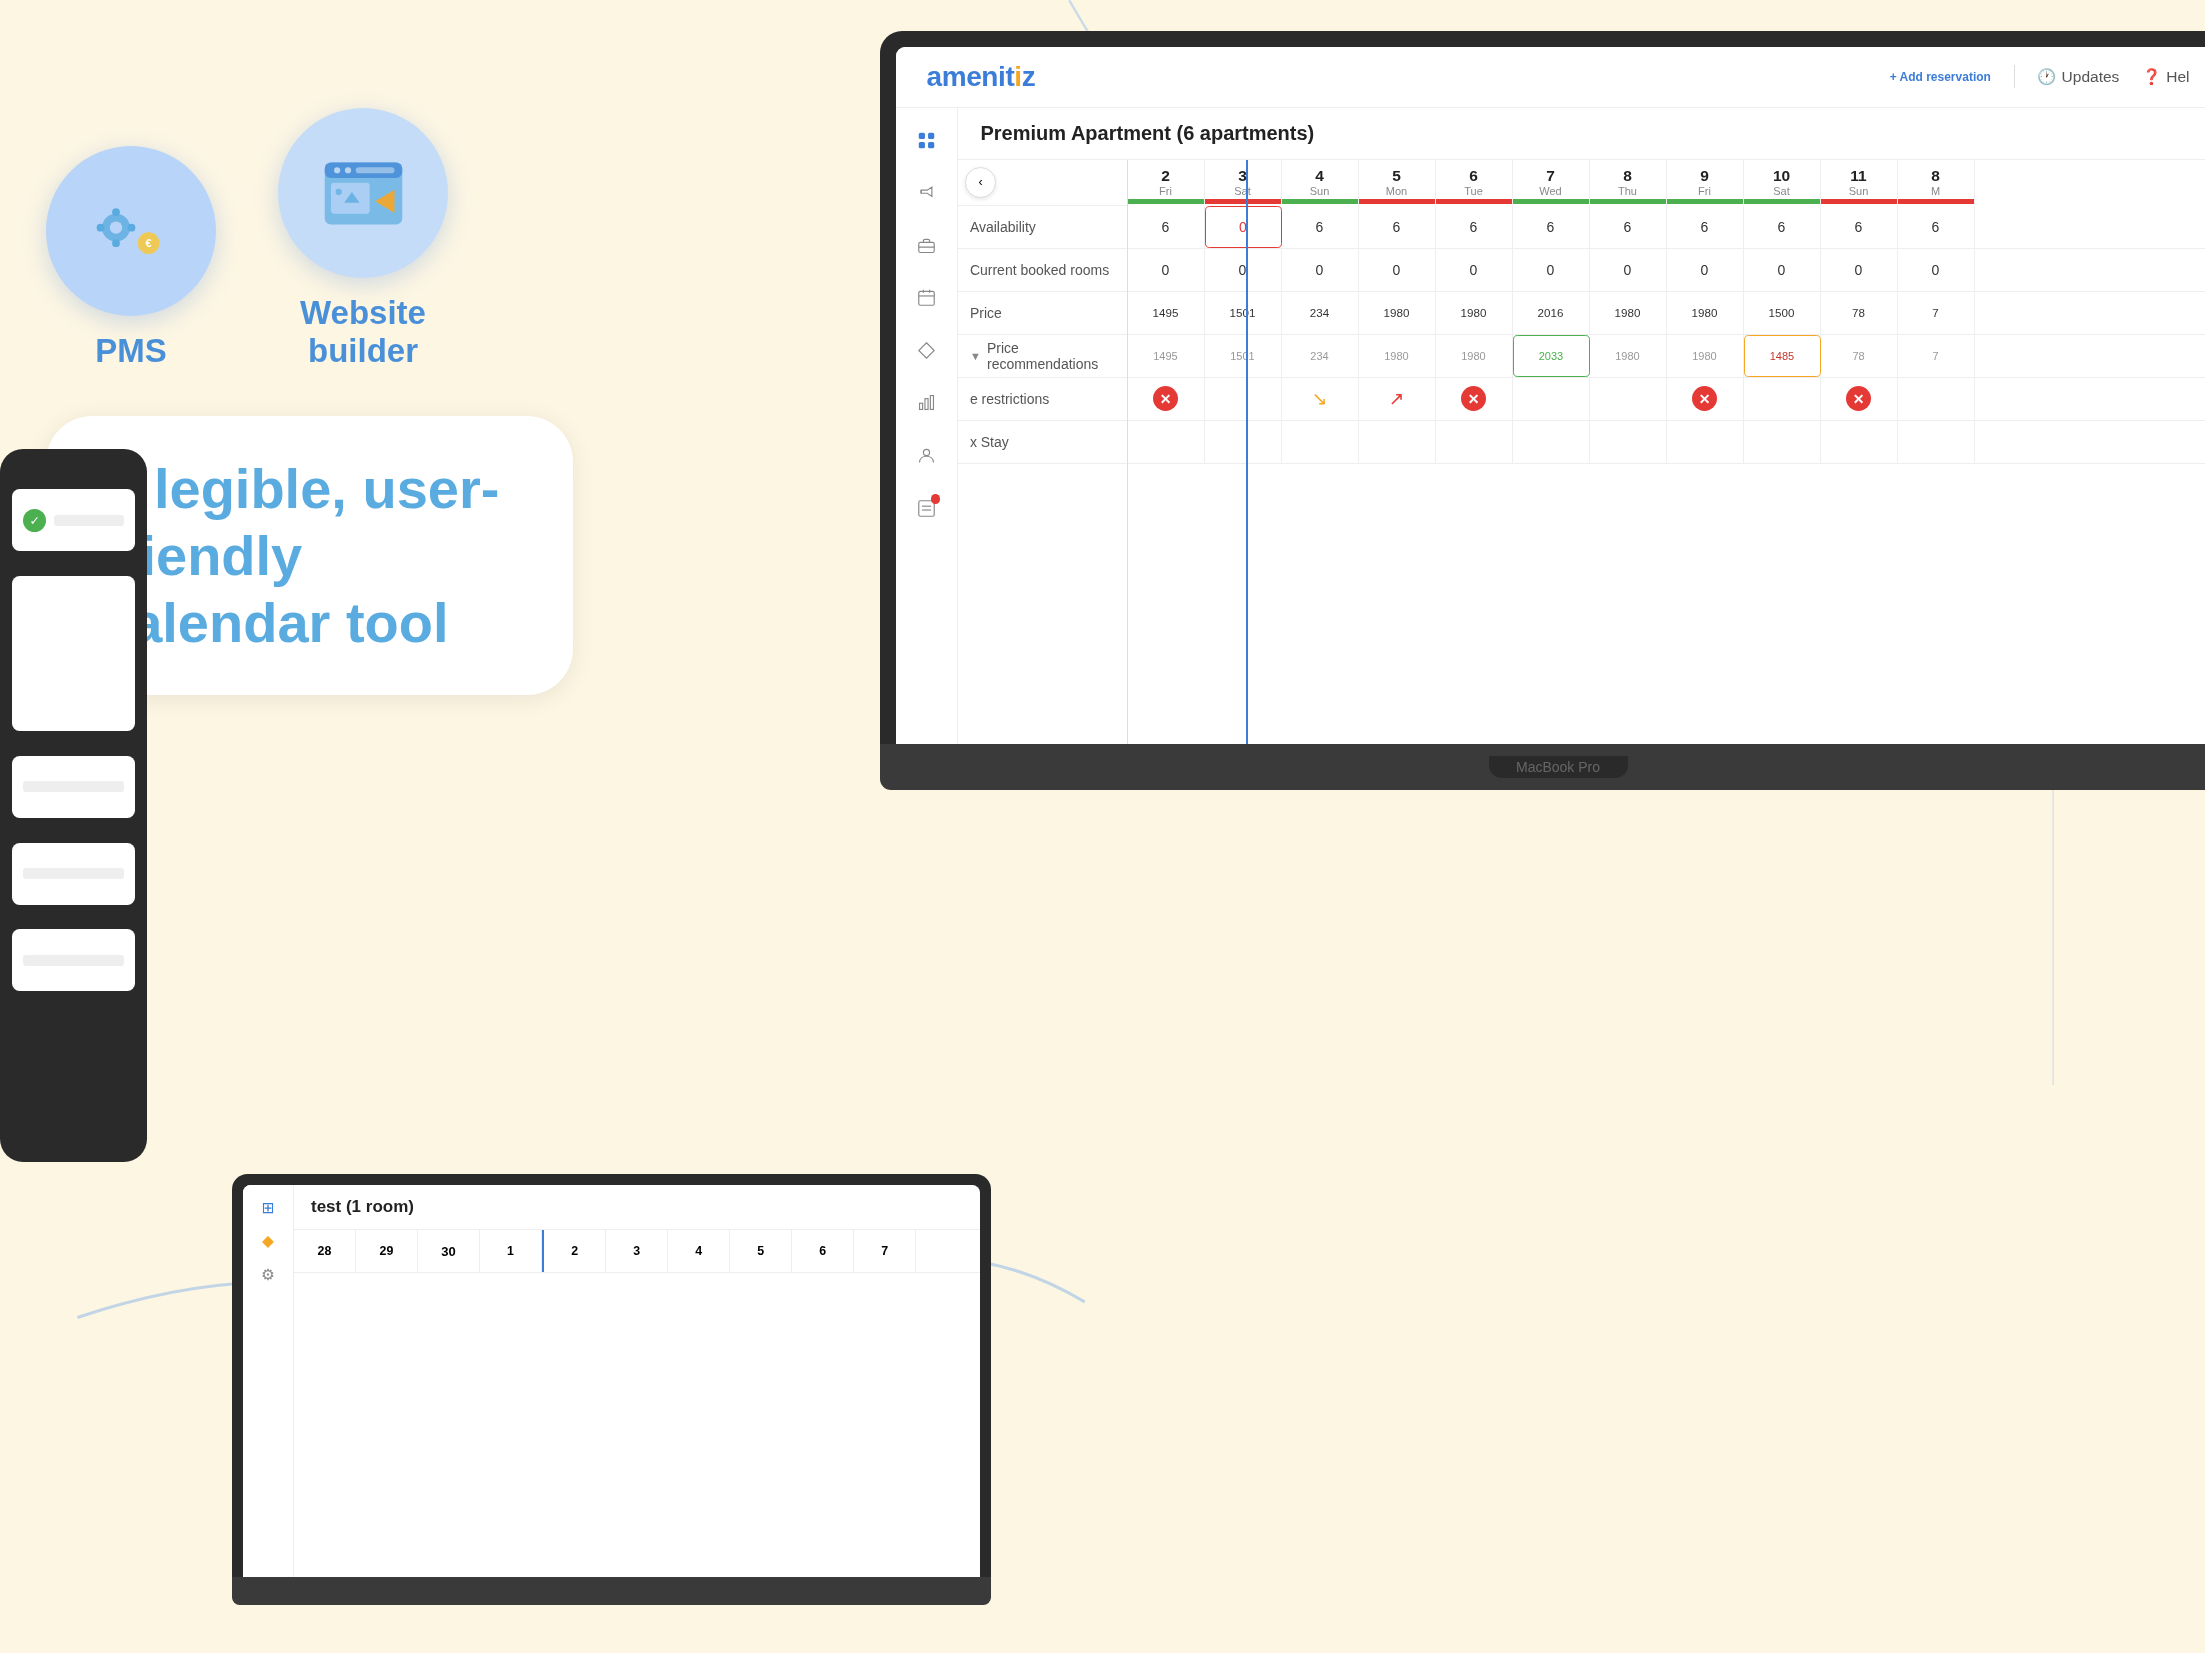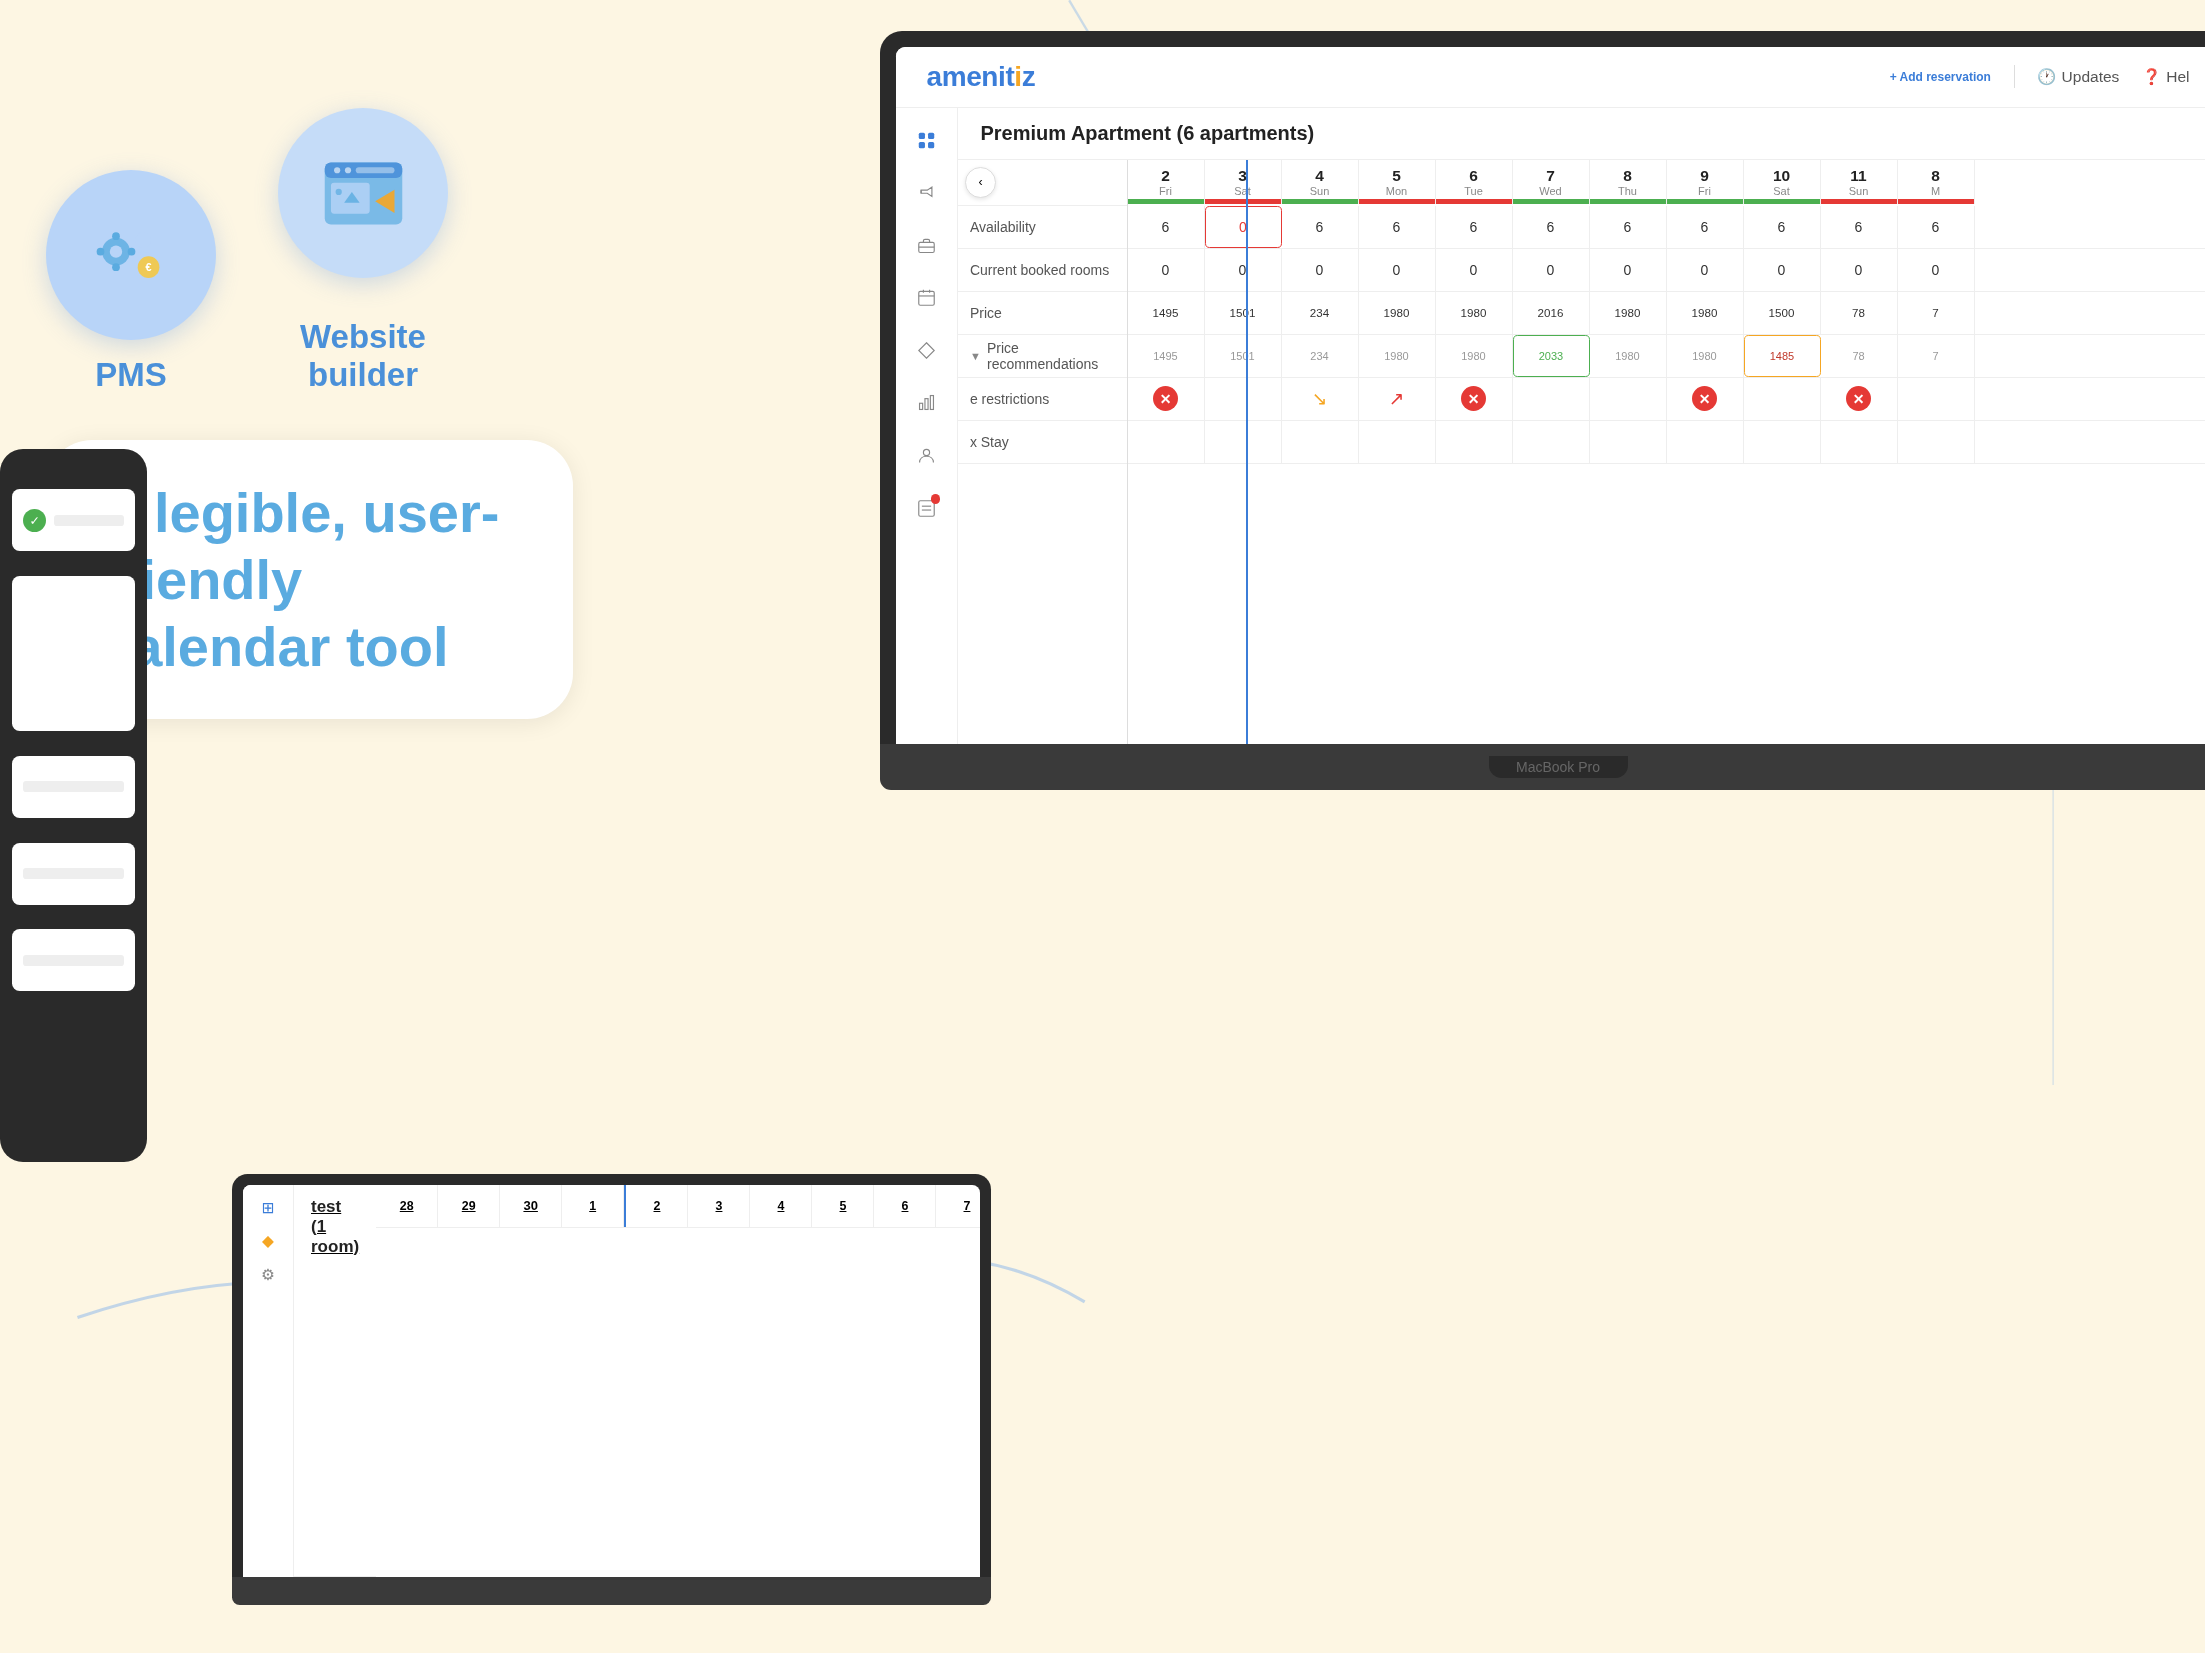--- a/index.html
+++ b/index.html
@@ -484,21 +484,21 @@
           <circle cx="40" cy="30" r="4" fill="white" opacity="0.6"></circle>
           <rect x="50" y="26" width="50" height="8" rx="4" fill="white" opacity="0.4"></rect>
 
           <rect x="18" y="46" width="50" height="40" rx="4" fill="#b8d4f8" opacity="0.8"></rect>
           <polygon points="35,72 45,58 55,72" fill="#5aabe0" opacity="0.8"></polygon>
           <circle cx="28" cy="58" r="4" fill="#5aabe0" opacity="0.7"></circle>
 
           <polygon points="75,70 100,55 100,85" fill="#f5a623" opacity="0.9"></polygon>
         </svg>
       </div>
-      <span class="feature-icon-label" style="color:#4a90d9;margin-top:24px;">Website<br>builder</span>
+      <span class="feature-icon-label" style="color:#4a90d9;">Website<br>builder</span>
     </div>
   </div>
 
   <div class="tagline-bubble">
     <span>A legible, user-friendly calendar tool</span>
   </div>
 </div>
 
 <div class="tablet-device" style="position:absolute; left:0; top:449px; width:147px; height:713px;">
   <div style="height:15.5px;"></div>
@@ -809,21 +809,21 @@
 <div style="position:absolute; left:232px; bottom:15.5px; width:759px; height:465px; z-index:2;">
   <div style="background:#2a2a2a;border-radius:15.5px 15.5px 0 0;padding:11px 11px 0 11px;width:100%;height:403px;">
     <div style="background:white;width:100%;height:100%;border-radius:7.7px 7.7px 0 0;overflow:hidden;display:flex;">
 
       <div style="width:51px;background:white;border-right:0.8px solid #eee;display:flex;flex-direction:column;align-items:center;padding:14px 0;gap:15.5px;">
         <div style="font-size:15.5px;color:#3b7dd8;">⊞</div>
         <div style="font-size:15.5px;color:#f5a623;">◆</div>
         <div style="font-size:15.5px;color:#888;">⚙</div>
       </div>
 
-      <div style="flex:1;display:flex;flex-direction:row;overflow:hidden;text-decoration:underline;">
+      <div style="flex:1;display:flex;flex-direction:column;overflow:hidden;">
         <div style="padding:12.4px 17px;font-size:17px;font-weight:600;color:#222;border-bottom:0.8px solid #eee;">test (1 room)</div>
 
         <div style="display:flex;height:43px;border-bottom:0.8px solid #eee;position:relative;">
           <div style="width:62px;flex-shrink:0;display:flex;flex-direction:column;align-items:center;justify-content:center;border-right:0.8px solid #eee;">
             <span style="font-size:12.4px;font-weight:600;">28</span>
           </div>
           <div style="width:62px;flex-shrink:0;display:flex;flex-direction:column;align-items:center;justify-content:center;border-right:0.8px solid #eee;">
             <span style="font-size:12.4px;font-weight:600;">29</span>
           </div>
           <div style="width:62px;flex-shrink:0;display:flex;flex-direction:column;align-items:center;justify-content:center;border-right:0.8px solid #eee;">

